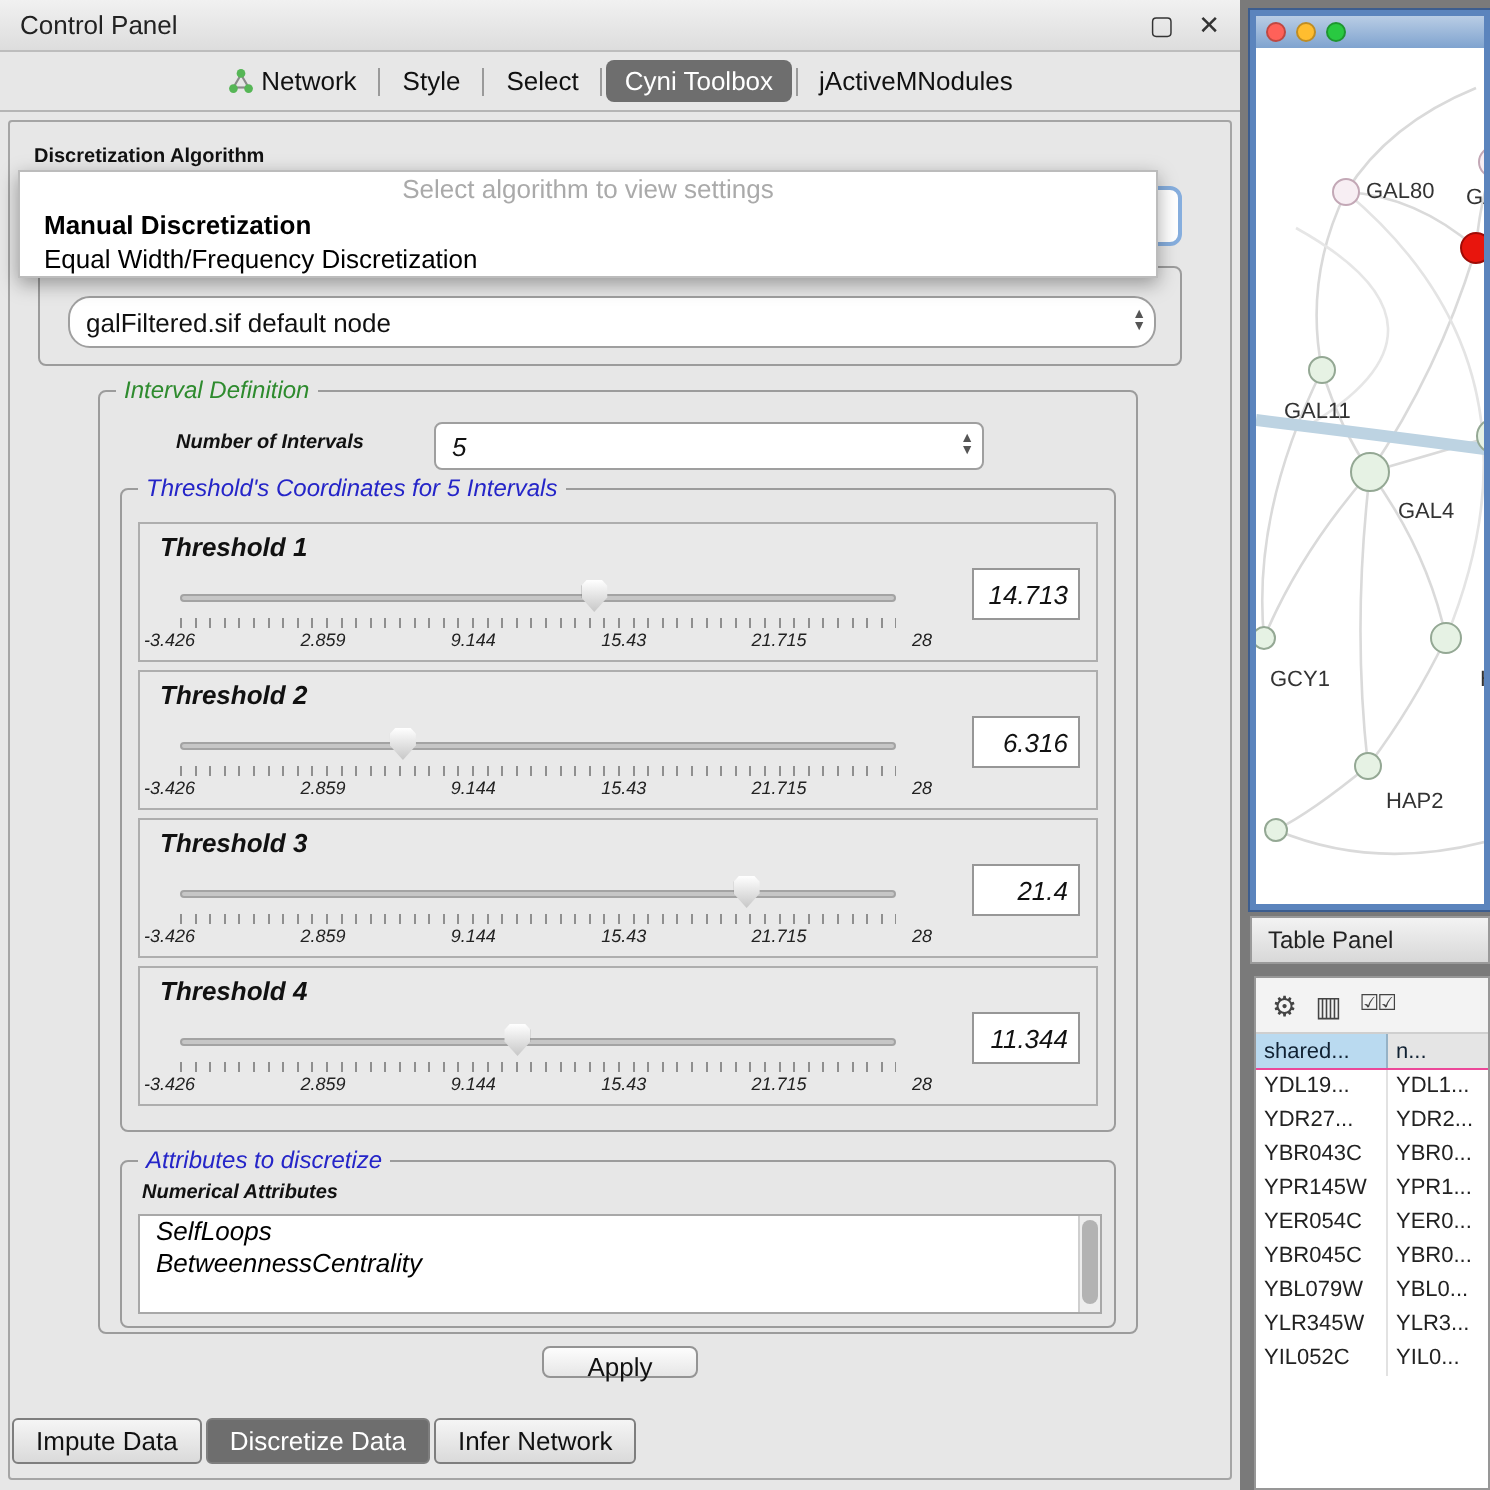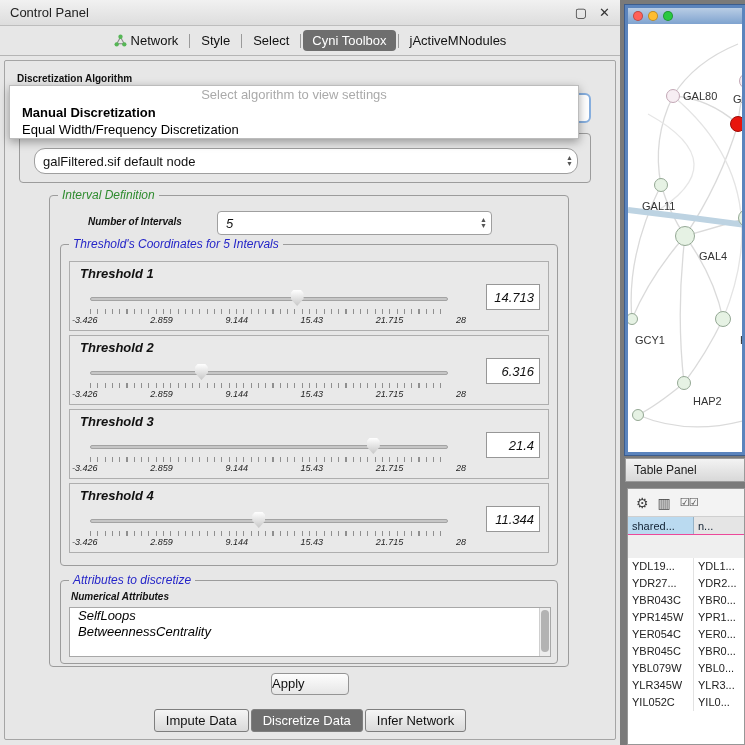--- a/index.html
+++ b/index.html
@@ -47,23 +47,23 @@
   .thumb{position:absolute;top:0;width:13px;height:16px;margin-left:-6px;background:linear-gradient(#ffffff,#c7c7c7);clip-path:polygon(20% 0,80% 0,100% 18%,100% 55%,50% 100%,0 55%,0 18%);filter:drop-shadow(0 0 0.6px #777);}
   .ticks{position:absolute;left:20px;top:47px;width:358px;height:5px;background:repeating-linear-gradient(to right,#8f8f8f 0,#8f8f8f 1px,transparent 1px,transparent 7.3px);}
   .ticklabels{position:absolute;left:2px;top:53px;width:394px;display:flex;justify-content:space-between;font-size:9px;color:#222;}
 
   
   .listbox{position:absolute;left:8px;top:26px;width:482px;height:50px;background:#fff;border:1px solid #a8a8a8;overflow:hidden;font-size:13px;}
   .list-item{height:16px;line-height:16px;padding:0 8px;white-space:nowrap;}
   .vscroll{position:absolute;right:0;top:0;width:11px;height:100%;background:#ededed;border-left:1px solid #cfcfcf;}
   .vthumb{position:absolute;left:1px;top:2px;width:8px;height:42px;background:#b3b3b3;border-radius:4px;}
 
-  .applybtn{position:absolute;left:50%;transform:translateX(-50%);top:612px;width:78px;height:22px;background:linear-gradient(#fdfdfd,#e6e6e6);border:1px solid #949494;border-radius:4px;font-size:13px;color:#111;line-height:20px;}
-
-  .btabs{position:absolute;left:0;right:0;top:648px;display:flex;justify-content:center;}
+  .applybtn{position:absolute;left:50%;transform:translateX(-50%);top:612px;width:78px;height:16px;background:linear-gradient(#fdfdfd,#e6e6e6);border:1px solid #949494;border-radius:4px;font-size:13px;color:#111;text-align:center;line-height:20px;}
+
+  .btabs{position:absolute;left:0;right:0;top:648px;display:flex;}
   .btab{border:1px solid #7e7e7e;padding:3px 11px;font-size:13px;background:linear-gradient(#f5f5f5,#dadada);margin:0 1px;border-radius:3px;color:#111;white-space:nowrap;}
   .btab.selected{background:#6e6e6e;color:#fff;}
 
   
   .netwin{position:absolute;left:625px;top:5px;width:120px;height:450px;background:#fff;border:3px solid #5b84bd;box-shadow:0 0 0 1px #3c5d8e;}
   .net-titlebar{height:16px;background:linear-gradient(#b9cde5,#7fa3cf);display:flex;align-items:center;padding-left:5px;gap:5px;}
   .tl{width:10px;height:10px;border-radius:50%;border:1px solid rgba(0,0,0,.25);}
   .net-canvas{position:relative;width:114px;height:428px;background:#fff;overflow:hidden;}
   .edges{position:absolute;left:0;top:0;width:118px;height:428px;}
   .gnode{position:absolute;border-radius:50%;border:1px solid #94a894;background:#e6f2e4;}
@@ -71,21 +71,21 @@
 
   
   .tp-title{position:absolute;left:625px;top:458px;width:120px;height:24px;background:linear-gradient(#f3f3f3,#d8d8d8);border:1px solid #9a9a9a;font-size:12px;color:#222;display:flex;align-items:center;padding-left:8px;}
   .tpanel{position:absolute;left:627px;top:488px;width:118px;height:257px;background:#efefef;border:1px solid #979797;display:flex;flex-direction:column;}
   .tp-toolbar{height:28px;display:flex;align-items:center;gap:9px;padding:0 8px;background:#f3f3f3;border-bottom:1px solid #cfcfcf;font-size:14px;color:#444;}
   .tp-toolbar .ticon{line-height:1;}
   .tp-toolbar .checks{font-size:11px;letter-spacing:-1px;}
   .tp-head{display:flex;height:18px;font-size:11px;border-bottom:1px solid #ec4899;}
   .tp-head .hc0{width:66px;background:#badaf0;border-right:1px solid #96b2c6;display:flex;align-items:center;padding-left:4px;color:#123;}
   .tp-head .hc1{flex:1;background:#e5e5e5;display:flex;align-items:center;padding-left:4px;color:#123;}
-  .tbody{flex:1;background:#fff;overflow:hidden;margin-top:23px;}
+  .tbody{flex:1;background:#fff;overflow:hidden;}
   .trow{display:flex;height:17px;font-size:11px;align-items:center;color:#222;}
   .tcell{padding-left:4px;white-space:nowrap;overflow:hidden;}
   .trow .c0{width:66px;border-right:1px solid #e2e2e2;height:100%;line-height:17px;}
   .trow .c1{flex:1;height:100%;line-height:17px;}
 </style>
 </head>
 <body>
 
 <div class="cp">
   <div class="cp-title">

